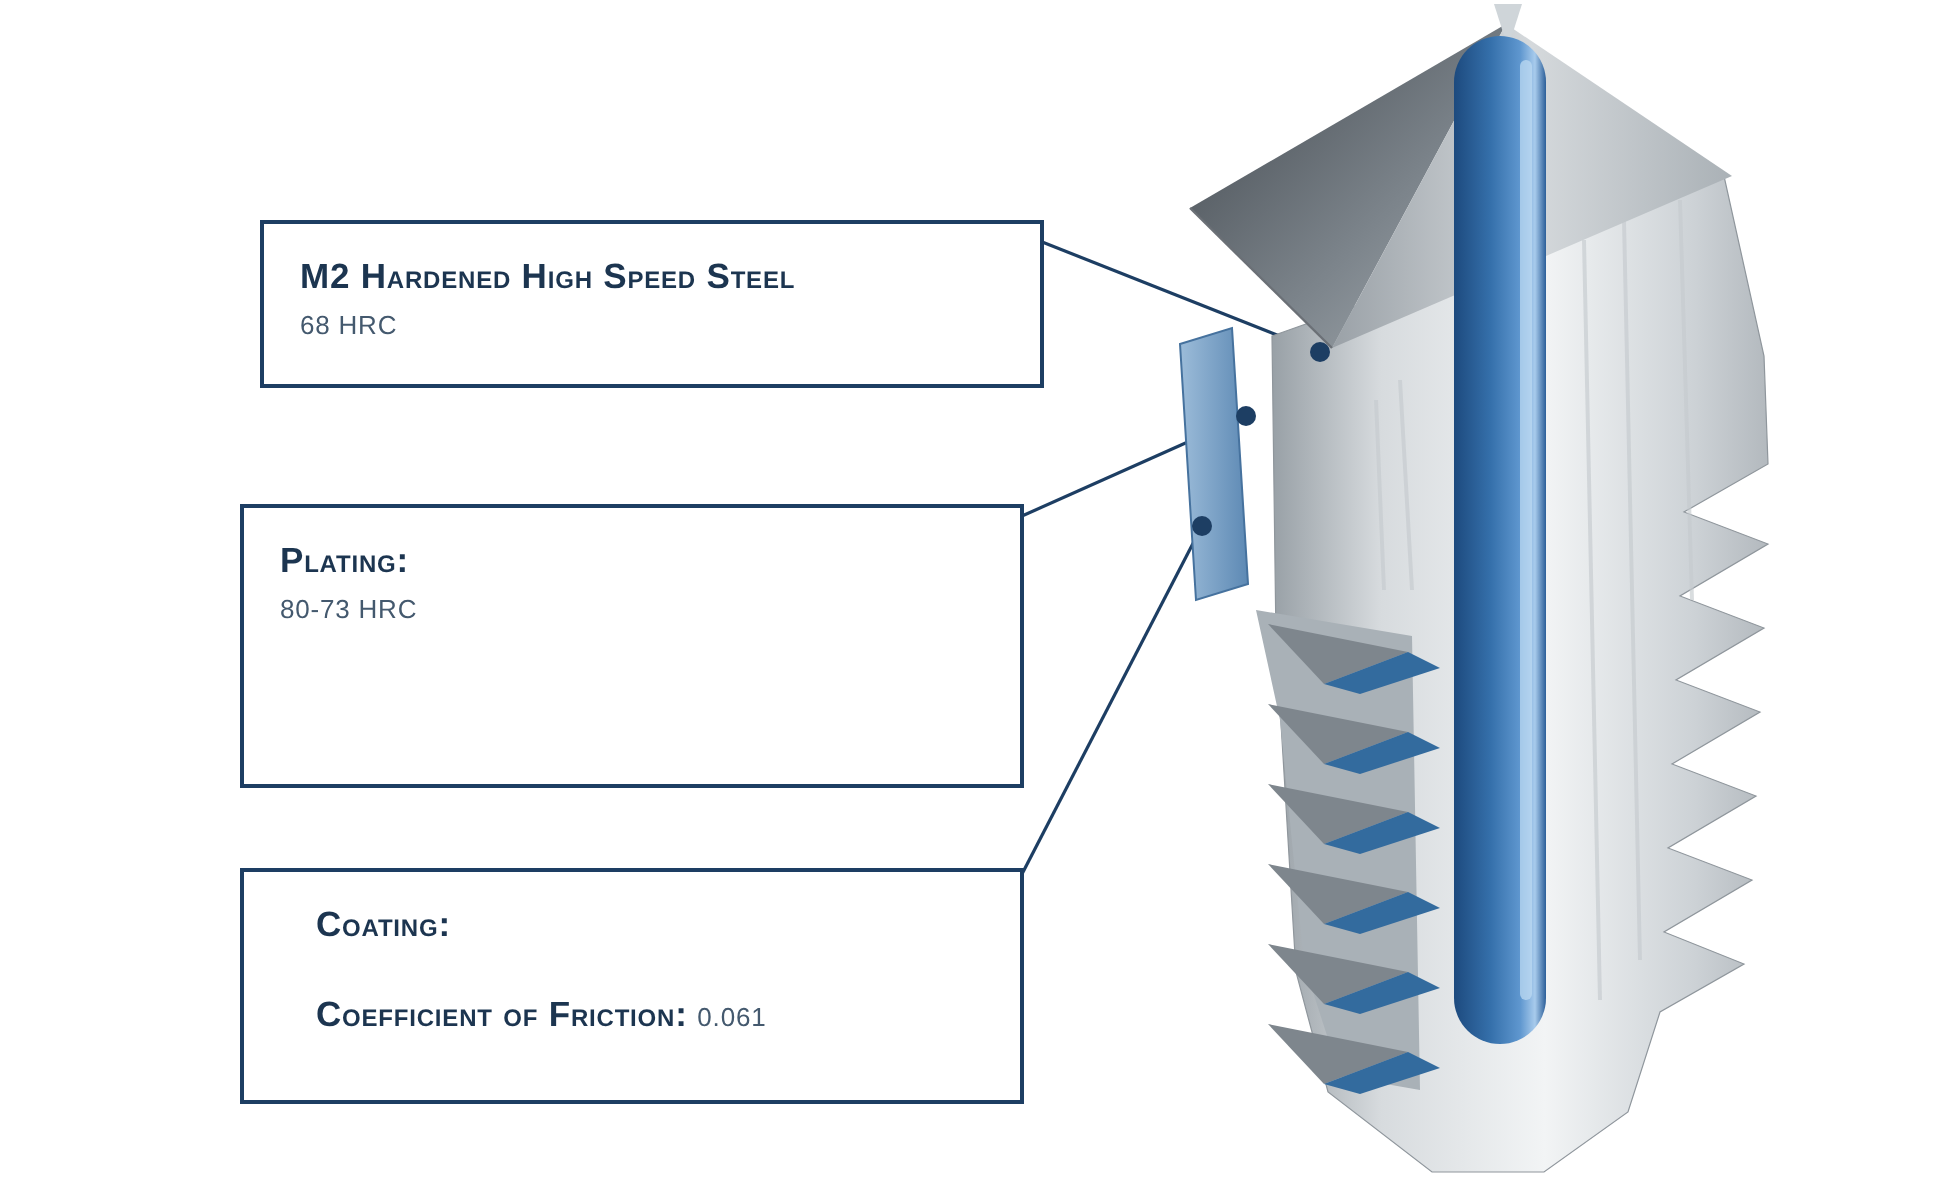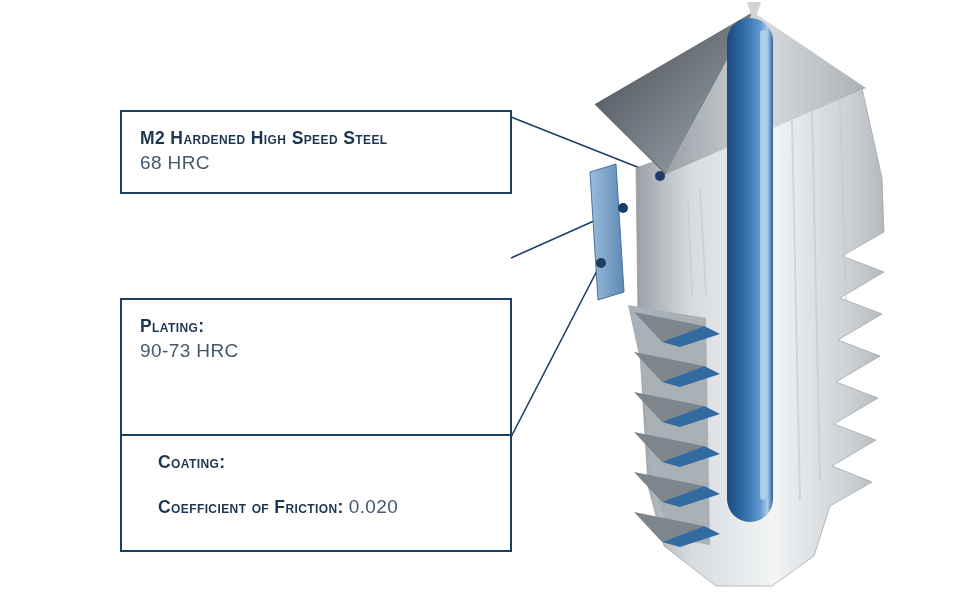--- a/index.html
+++ b/index.html
@@ -26,28 +26,28 @@
     letter-spacing:0.4px;
     color:var(--text-soft);
   }
   .callout .co-title{
     font-weight:bold;
     font-size:17.5px;
     color:var(--text-dark);
     line-height:25px;
   }
   .callout .co-value{
-    font-size:19px;
+    font-size:13px;
     line-height:24px;
     color:var(--text-soft);
   }
   .callout .gap{margin-top:20px;}
   .inline-pair .co-title,.inline-pair .co-value{display:inline;text-align:right;}
-  #callout-material{left:120px;top:110px;width:392px;height:84px;}
-  #callout-plating{left:120px;top:252px;width:392px;height:142px;margin-top:46px;}
+  #callout-material{left:130px;top:110px;width:392px;height:84px;}
+  #callout-plating{left:120px;top:252px;width:392px;height:142px;}
   #callout-coating{left:120px;top:434px;width:392px;height:118px;padding-left:36px;}
 </style>
 </head>
 <body>
 
 <div class="stage">
 
   <svg class="figure-svg" width="970" height="600" viewBox="0 0 970 600">
     <defs>
       <linearGradient id="bodyGrad" x1="0" y1="0" x2="1" y2="0">
@@ -138,24 +138,24 @@
     </g>
   </svg>
 
   <div class="callout" id="callout-material">
     <div class="co-title">M2 Hardened High Speed Steel</div>
     <div class="co-value">68 HRC</div>
   </div>
 
   <div class="callout" id="callout-plating">
     <div class="co-title">Plating:</div>
-    <div class="co-value">90-73 HRC</div>
+    <div class="co-value">80-73 HRC</div>
   </div>
 
   <div class="callout" id="callout-coating">
     <div class="co-title">Coating:</div>
     <div class="inline-pair gap">
       <span class="co-title">Coefficient of Friction:</span>
-      <span class="co-value">0.020</span>
+      <span class="co-value">0.061</span>
     </div>
   </div>
 
 </div>
 
 </body></html>

